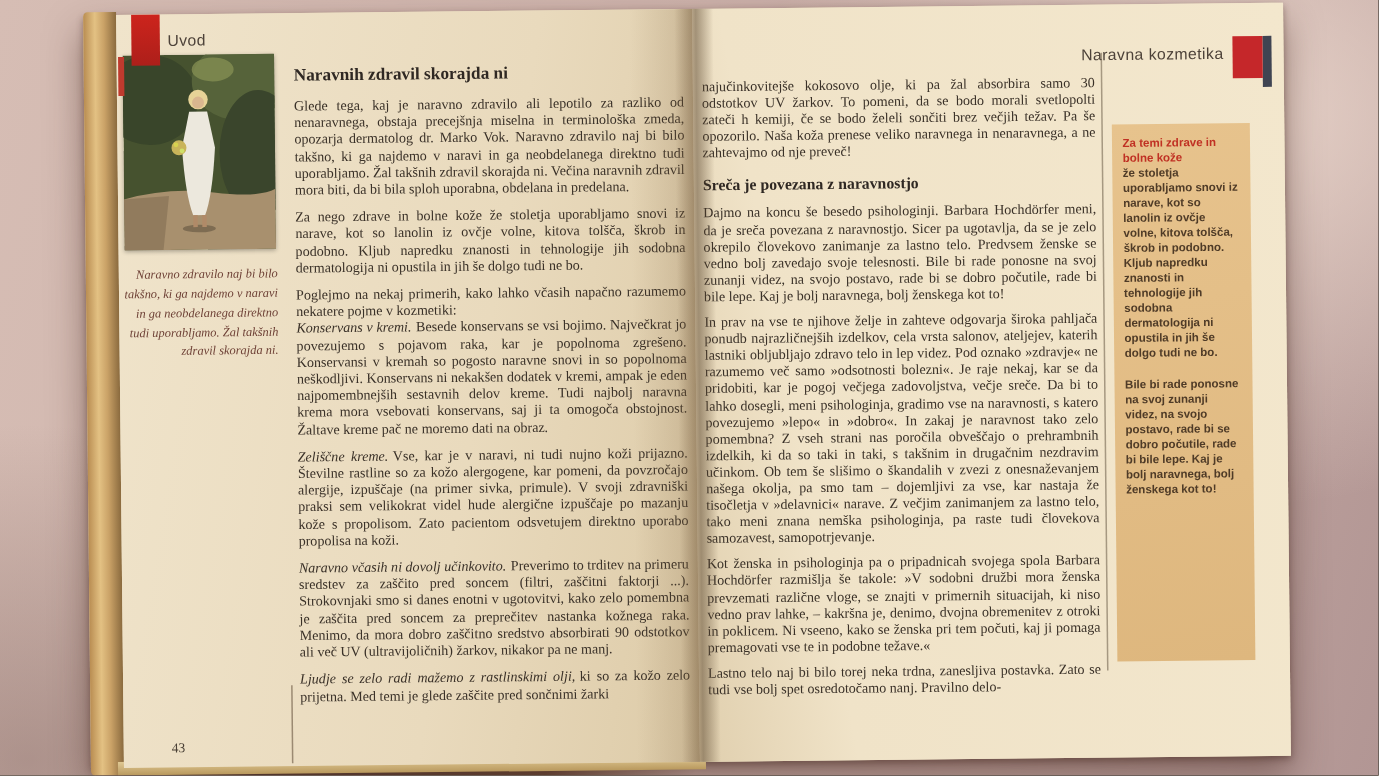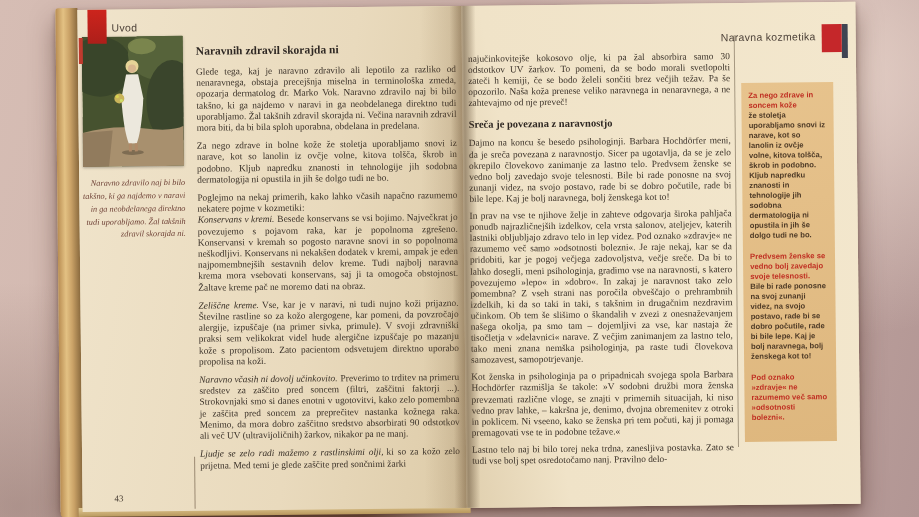--- a/index.html
+++ b/index.html
@@ -121,26 +121,24 @@
         <p class="bp"><span>Dajmo na koncu še besedo psihologinji. Barbara Hochdörfer meni, da je sreča povezana z naravnostjo. Sicer pa ugotavlja, da se je zelo okrepilo človekovo zanimanje za lastno telo. Predvsem ženske se vedno bolj zavedajo svoje telesnosti. Bile bi rade ponosne na svoj zunanji videz, na svojo postavo, rade bi se dobro počutile, rade bi bile lepe. Kaj je bolj naravnega, bolj ženskega kot to!</span></p>
         <p class="bp"><span>In prav na vse te njihove želje in zahteve odgovarja široka pahljača ponudb najrazličnejših izdelkov, cela vrsta salonov, ateljejev, katerih lastniki obljubljajo zdravo telo in lep videz. Pod oznako »zdravje« ne razumemo več samo »odsotnosti bolezni«. Je raje nekaj, kar se da pridobiti, kar je pogoj večjega zadovoljstva, večje sreče. Da bi to lahko dosegli, meni psihologinja, gradimo vse na naravnosti, s katero povezujemo »lepo« in »dobro«. In zakaj je naravnost tako zelo pomembna? Z vseh strani nas poročila obveščajo o prehrambnih izdelkih, ki da so taki in taki, s takšnim in drugačnim nezdravim učinkom. Ob tem še slišimo o škandalih v zvezi z onesnaževanjem našega okolja, pa smo tam – dojemljivi za vse, kar nastaja že tisočletja v »delavnici« narave. Z večjim zanimanjem za lastno telo, tako meni znana nemška psihologinja, pa raste tudi človekova samozavest, samopotrjevanje.</span></p>
         <p class="bp"><span>Kot ženska in psihologinja pa o pripadnicah svojega spola Barbara Hochdörfer razmišlja še takole: »V sodobni družbi mora ženska prevzemati različne vloge, se znajti v primernih situacijah, ki niso vedno prav lahke, – kakršna je, denimo, dvojna obremenitev z otroki in poklicem. Ni vseeno, kako se ženska pri tem počuti, kaj ji pomaga premagovati vse te in podobne težave.«</span></p>
         <p class="bp"><span>Lastno telo naj bi bilo torej neka trdna, zanesljiva postavka. Zato se tudi vse bolj spet osredotočamo nanj. Pravilno delo-</span></p>
       </div>
 
       <div class="col-rule-right"></div>
 
       <div class="sidebar">
         <div class="sb-block">
-          <div class="sb-red">Za nego zdrave in soncem kože</div>
+          <div class="sb-red">Za temi zdrave in bolne kože</div>
           <div class="sb-body">že stoletja uporabljamo snovi iz narave, kot so lanolin iz ovčje volne, kitova tolšča, škrob in podobno. Kljub napredku znanosti in tehnologije jih sodobna dermatologija ni opustila in jih še dolgo tudi ne bo.</div>
         </div>
         <div class="sb-block">
-          <div class="sb-red">Predvsem ženske se vedno bolj zavedajo svoje telesnosti.</div>
           <div class="sb-body">Bile bi rade ponosne na svoj zunanji videz, na svojo postavo, rade bi se dobro počutile, rade bi bile lepe. Kaj je bolj naravnega, bolj ženskega kot to!</div>
         </div>
         <div class="sb-block">
-          <div class="sb-red">Pod oznako »zdravje« ne razumemo več samo »odsotnosti bolezni«.</div>
         </div>
       </div>
     </div>
   </div>
 </div>
 
 </body></html>

